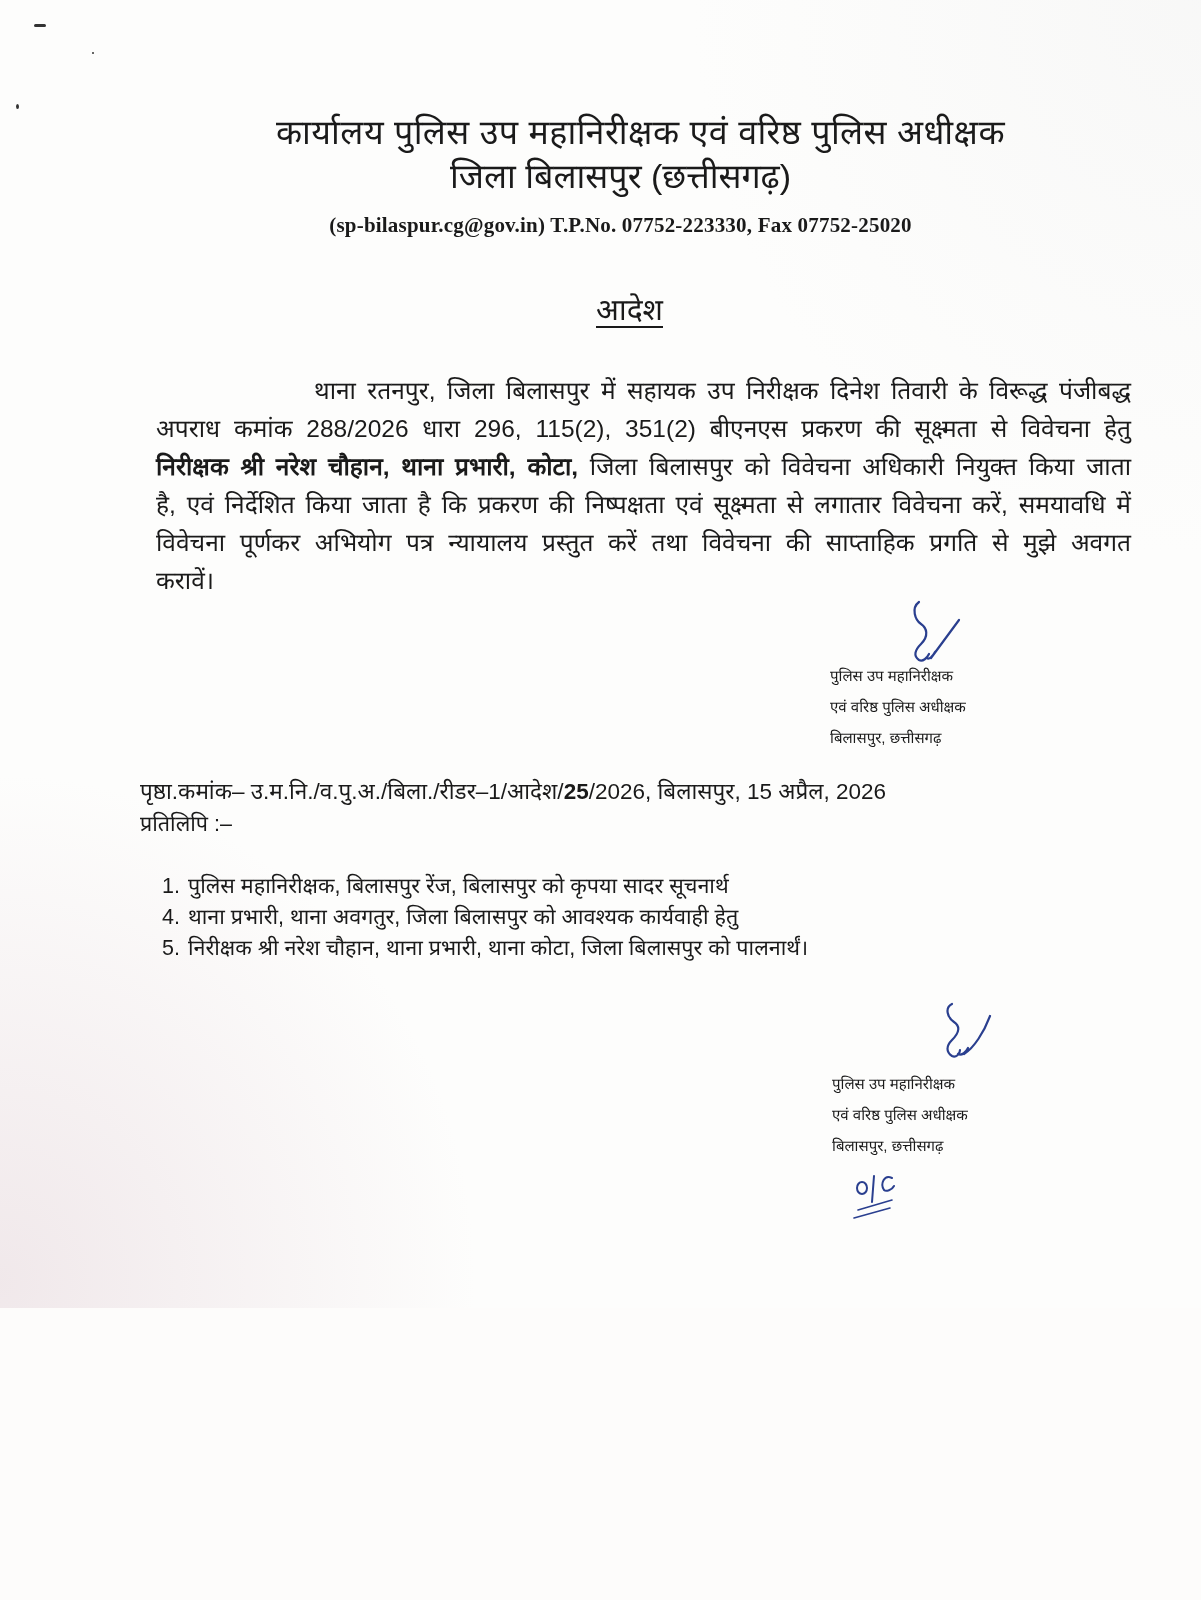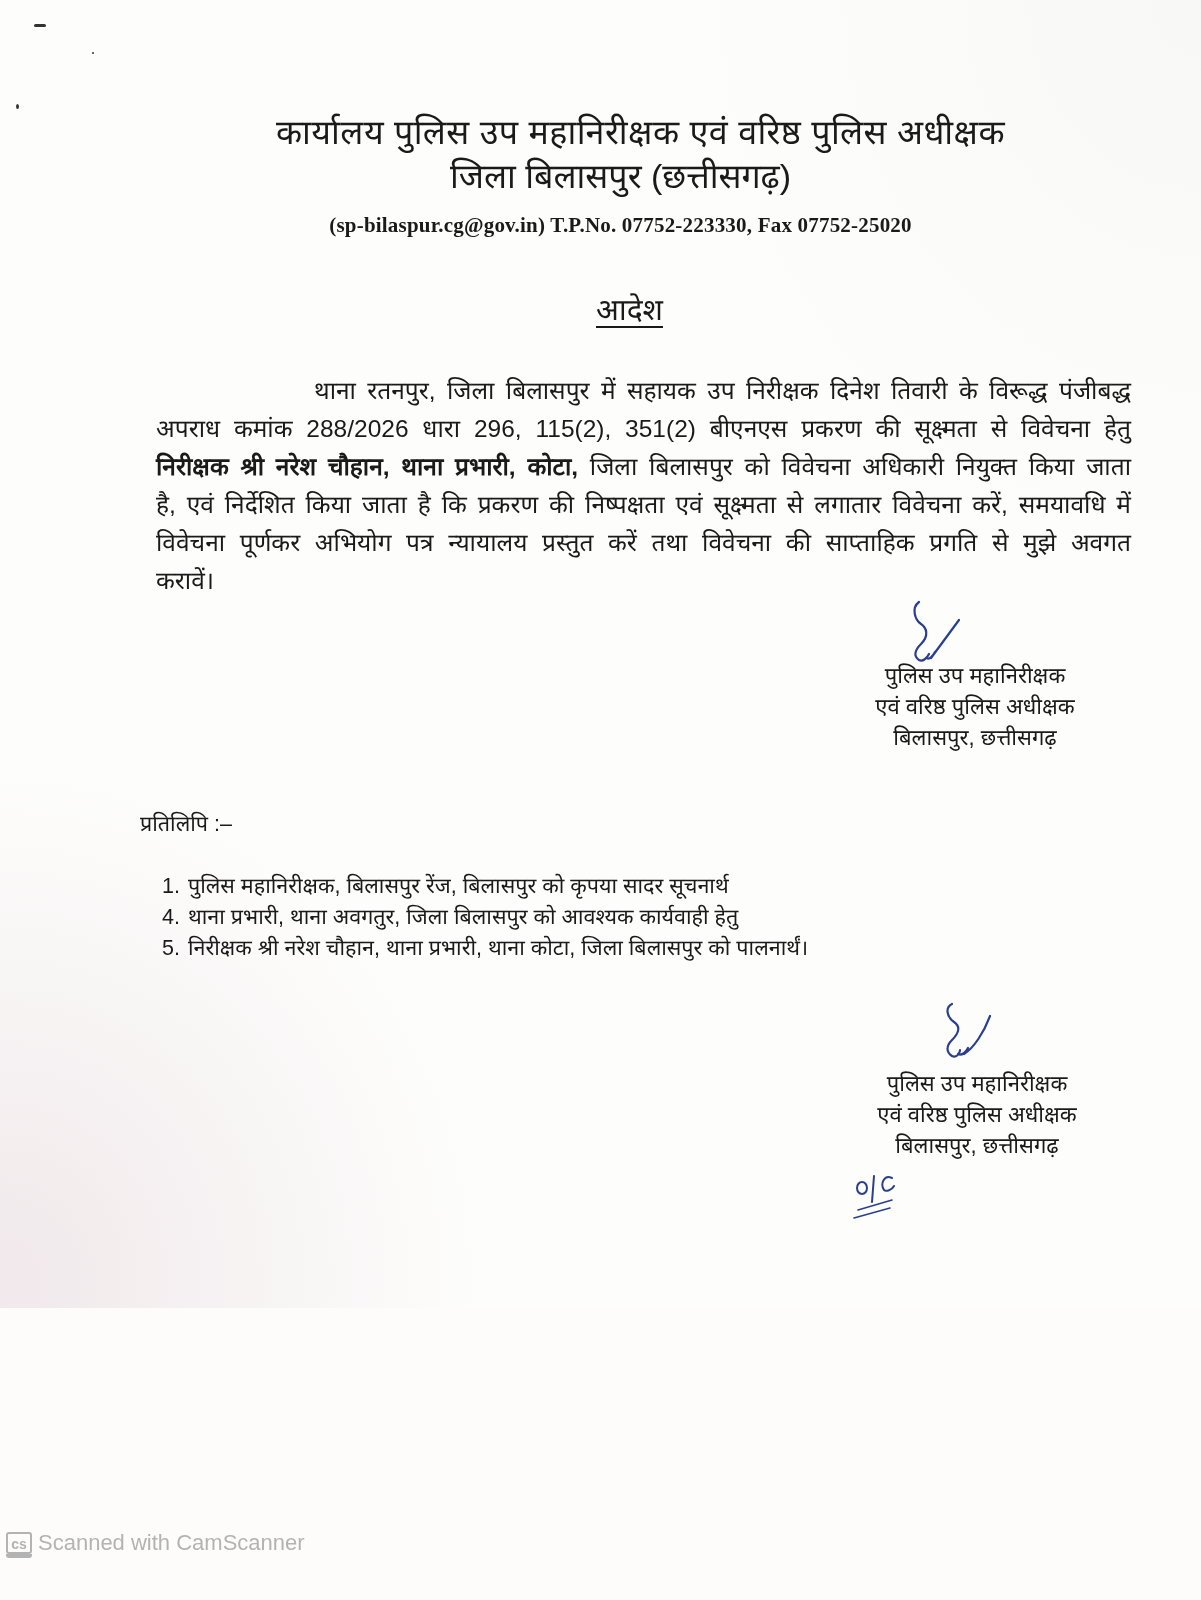--- a/index.html
+++ b/index.html
@@ -69,22 +69,21 @@
       line-height: 38px;
       top: 356px;
       text-align: justify;
       text-indent: 158px;
       word-spacing: 4px;
     }
     .body-para b { font-weight: bold; }
 
     .sig-block {
       position: absolute;
-      text-align: center;
-      font-size: 22px;
+      font-size: 15px;
       line-height: 31px;
     }
     .sig1 { left: 830px; top: 660px; width: 290px; }
     .sig2 { left: 832px; top: 1068px; width: 290px; }
 
     .signature {
       position: absolute;
     }
 
     .ref-line {
@@ -165,20 +164,23 @@
   <svg class="signature" style="left:905px;top:598px;" width="60" height="70" viewBox="0 0 60 70">
     <path d="M14 4 C6 10, 10 22, 16 26 C22 30, 24 38, 16 46 C10 52, 8 58, 14 62 C18 64, 22 60, 24 56 M22 60 C24 62, 28 58, 30 54 M26 60 L54 22" fill="none" stroke="#2a3f8f" stroke-width="2.2" stroke-linecap="round"></path>
   </svg>
 
   <div class="sig-block sig1">
     <div>पुलिस उप महानिरीक्षक</div>
     <div>एवं वरिष्ठ पुलिस अधीक्षक</div>
     <div>बिलासपुर, छत्तीसगढ़</div>
   </div>
 
+  <div class="ref-line">
+    <span>पृष्ठा.कमांक– उ.म.नि./व.पु.अ./बिला./रीडर–1/आदेश/</span><b>25</b><span>/2026, बिलासपुर, 15 अप्रैल, 2026</span>
+  </div>
 
   <div class="copy-label">प्रतिलिपि :–</div>
   <ul class="copy-list">
     <li><span class="num">1.</span><span>पुलिस महानिरीक्षक, बिलासपुर रेंज, बिलासपुर को कृपया सादर सूचनार्थ</span></li>
     <li><span class="num">4.</span><span>थाना प्रभारी, थाना अवगतुर, जिला बिलासपुर को आवश्यक कार्यवाही हेतु</span></li>
     <li><span class="num">5.</span><span>निरीक्षक श्री नरेश चौहान, थाना प्रभारी, थाना कोटा, जिला बिलासपुर को पालनार्थं।</span></li>
   </ul>
 
   <svg class="signature" style="left:938px;top:998px;" width="60" height="65" viewBox="0 0 60 65">
     <path d="M14 6 C6 10, 10 20, 16 24 C22 28, 22 34, 14 42 C8 48, 8 54, 14 58 C18 60, 22 56, 22 52 M20 56 C24 58, 28 54, 30 50 M26 56 C36 50, 46 34, 52 18" fill="none" stroke="#2a3f8f" stroke-width="2.2" stroke-linecap="round"></path>
@@ -190,17 +192,13 @@
     <div>बिलासपुर, छत्तीसगढ़</div>
   </div>
 
   <svg class="handmark" width="60" height="56" viewBox="0 0 60 56">
     <ellipse cx="12" cy="20" rx="5" ry="6" fill="none" stroke="#2a3f8f" stroke-width="2"></ellipse>
     <path d="M24 8 L22 34" fill="none" stroke="#2a3f8f" stroke-width="2" stroke-linecap="round"></path>
     <path d="M42 10 C34 6, 30 16, 34 22 C36 24, 42 22, 44 18" fill="none" stroke="#2a3f8f" stroke-width="2" stroke-linecap="round"></path>
     <path d="M8 42 L42 32 M4 50 L40 40" fill="none" stroke="#2a3f8f" stroke-width="1.6" stroke-linecap="round"></path>
   </svg>
 
-  <div class="watermark">
-    <span class="cs-logo">cs</span>
-    <span>Scanned with CamScanner</span>
-  </div>
 </div>
 
 </body></html>

